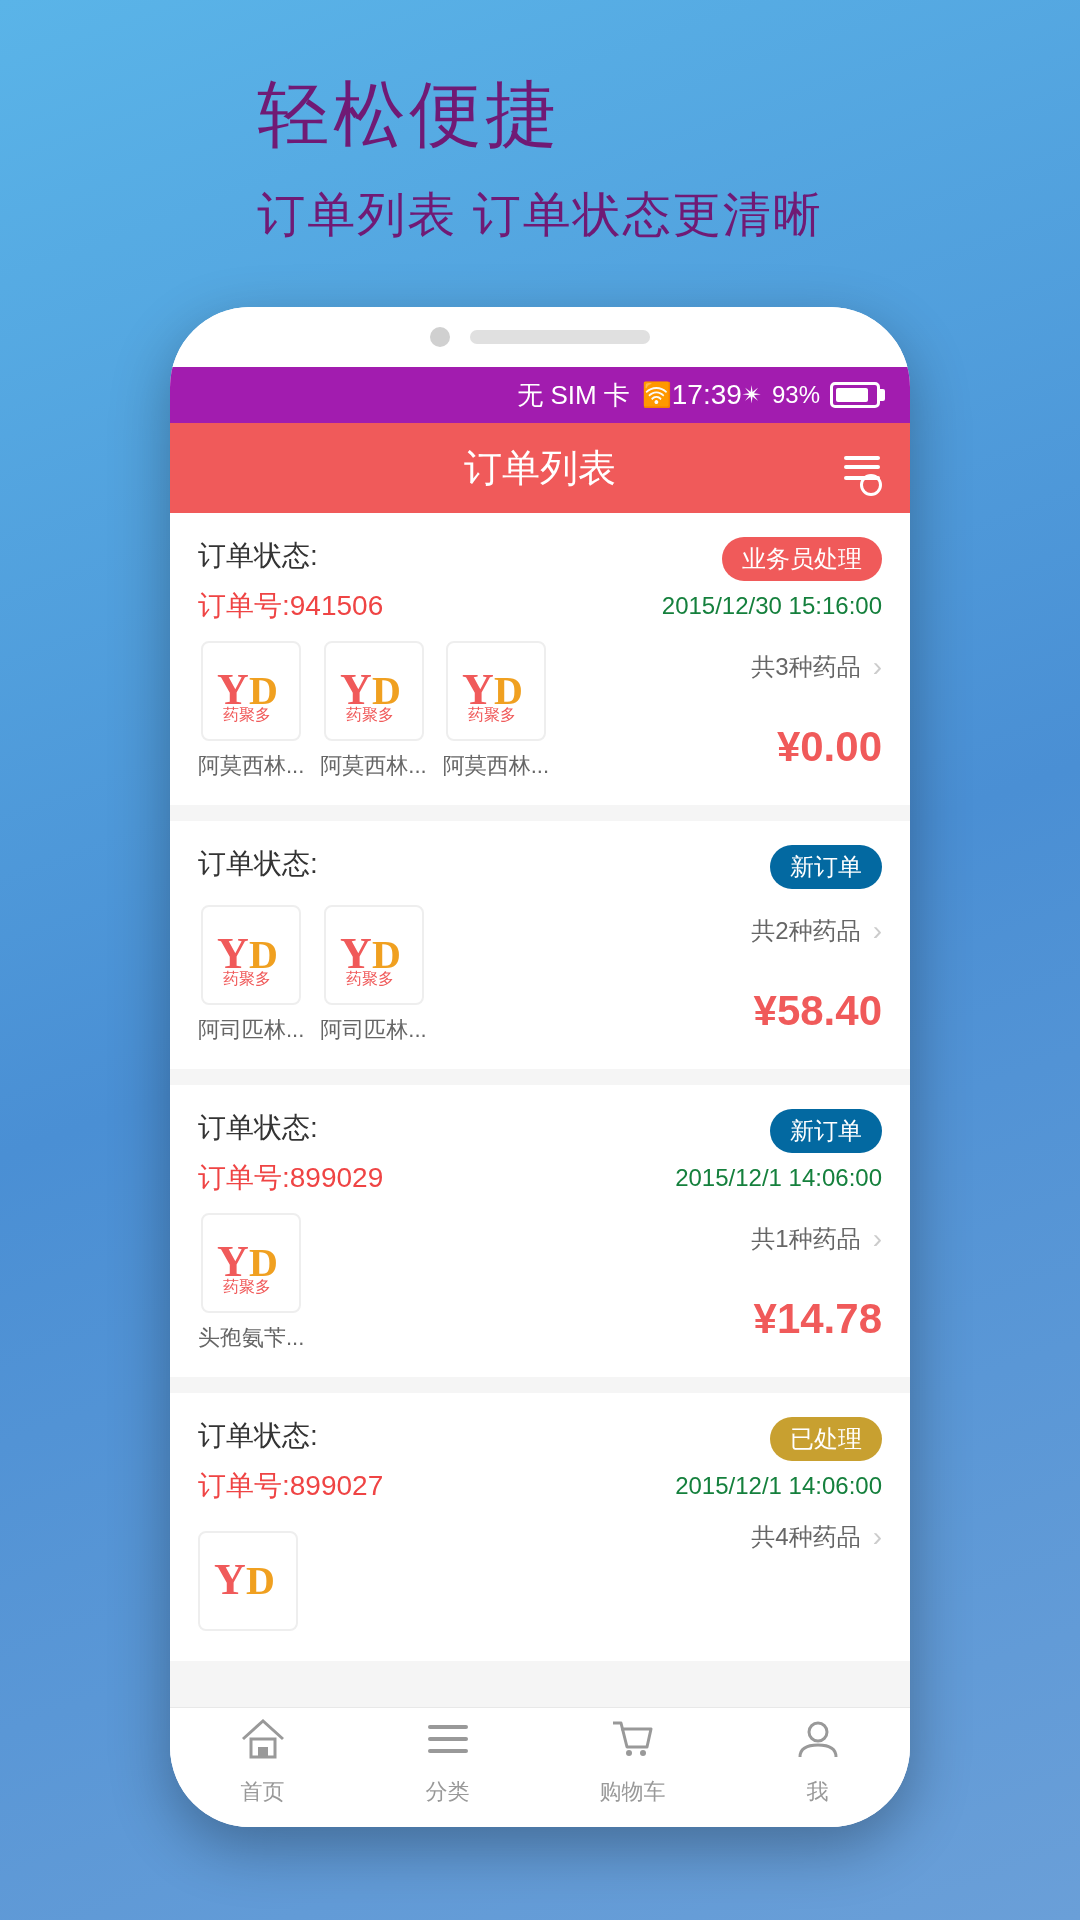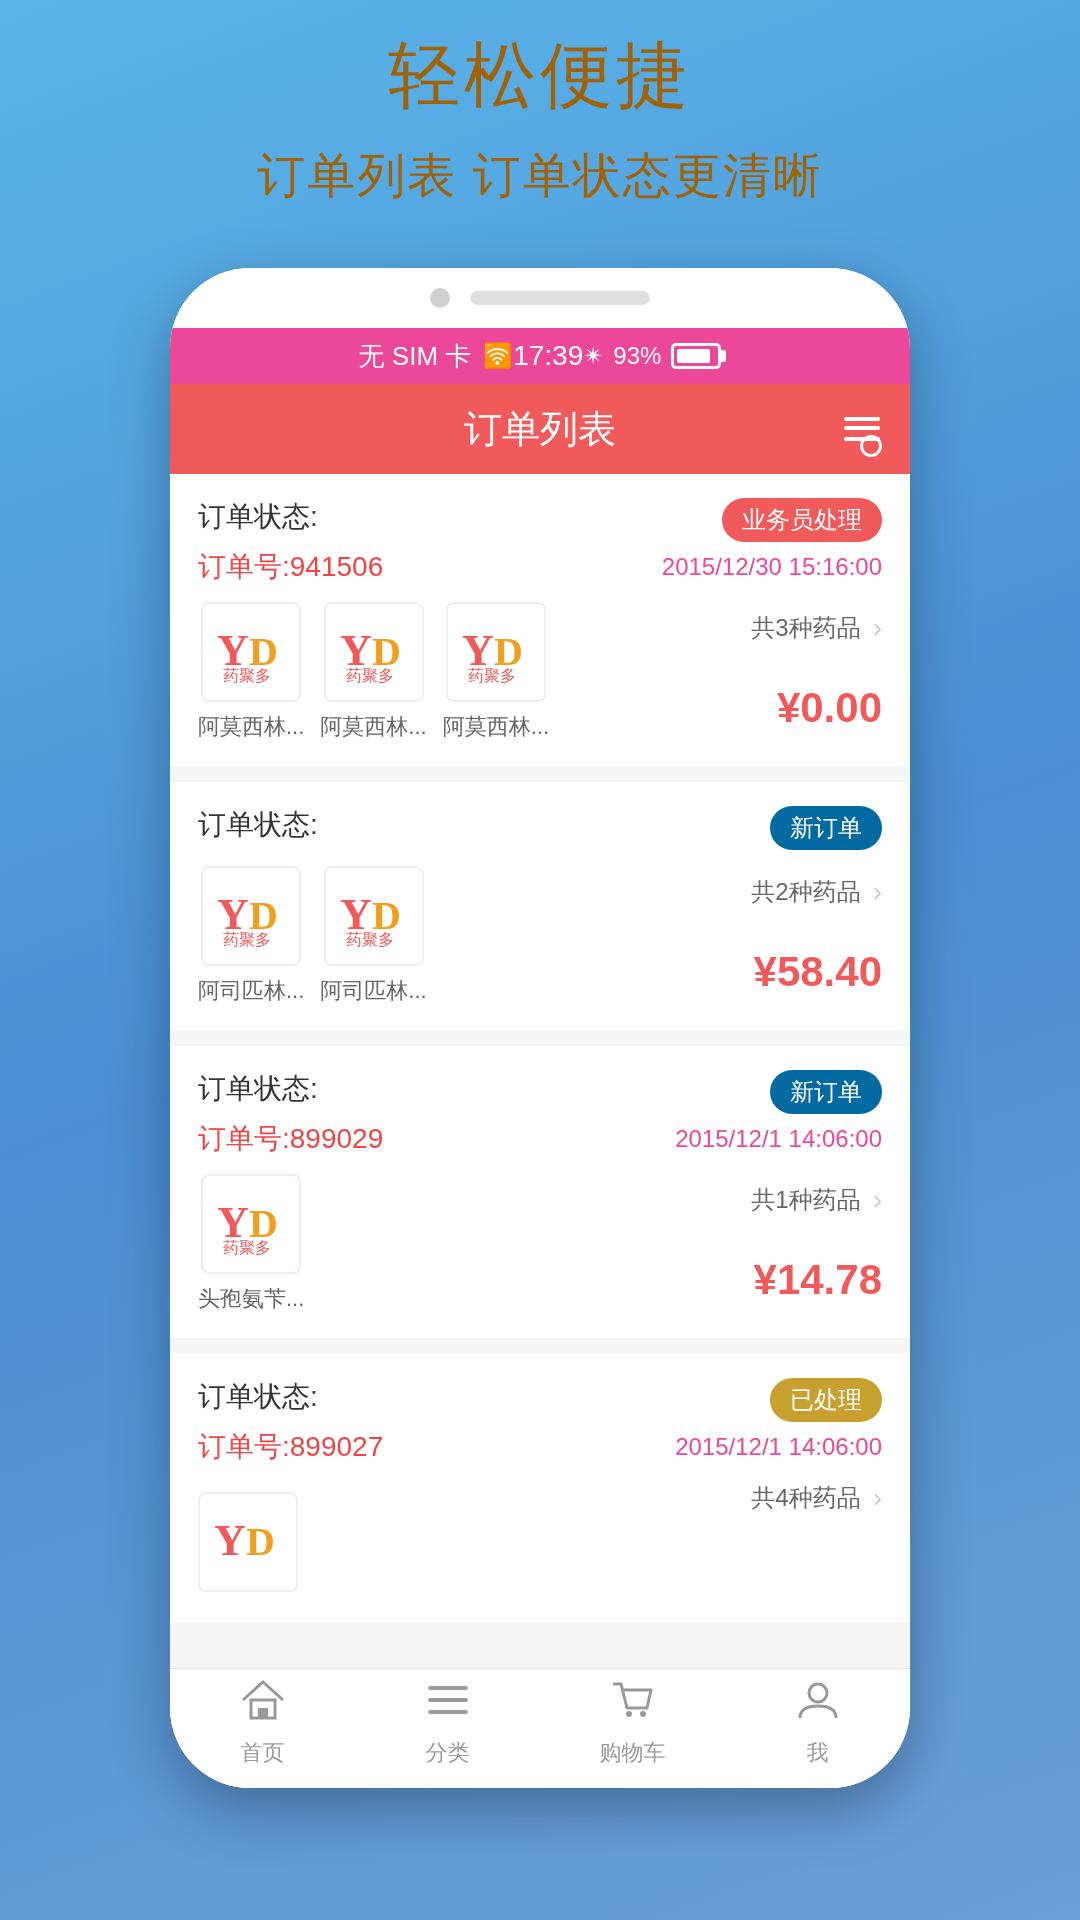--- a/index.html
+++ b/index.html
@@ -9,23 +9,22 @@
       height: 1920px;
       background: linear-gradient(160deg, #5ab4e8 0%, #4a8fd4 50%, #6a9fd8 100%);
       display: flex;
       flex-direction: column;
       align-items: center;
       font-family: -apple-system, "PingFang SC", "Helvetica Neue", sans-serif;
       overflow: hidden;
     }
 
     .top-text {
-      margin-top: 28px;
-      text-align: center;
-      color: #a16207;
+      margin-top: 67px;
+      color: #701a75;
     }
     .top-text h1 {
       font-size: 72px;
       font-weight: 500;
       letter-spacing: 4px;
       margin-bottom: 20px;
     }
     .top-text h2 {
       font-size: 48px;
       font-weight: 400;
@@ -63,25 +62,25 @@
     .phone-camera {
       width: 20px;
       height: 20px;
       background: #d0d0d0;
       border-radius: 50%;
       margin-right: 20px;
     }
 
     
     .status-bar {
-      background: #ec4899;
+      background: #a21caf;
       height: 56px;
       display: flex;
       align-items: center;
-      justify-content: center;
+      justify-content: flex-end;
       padding: 0 30px;
       color: white;
       font-size: 26px;
     }
     .status-left {
       display: flex;
       align-items: center;
       gap: 12px;
     }
     .wifi-icon {
@@ -198,21 +197,21 @@
       display: flex;
       justify-content: space-between;
       align-items: center;
     }
     .order-number {
       font-size: 28px;
       color: #ef4444;
     }
     .order-date {
       font-size: 24px;
-      color: #ec4899;
+      color: #15803d;
     }
 
     .order-items-row {
       display: flex;
       align-items: center;
       margin-top: 16px;
     }
 
     .product-logos {
       display: flex;

